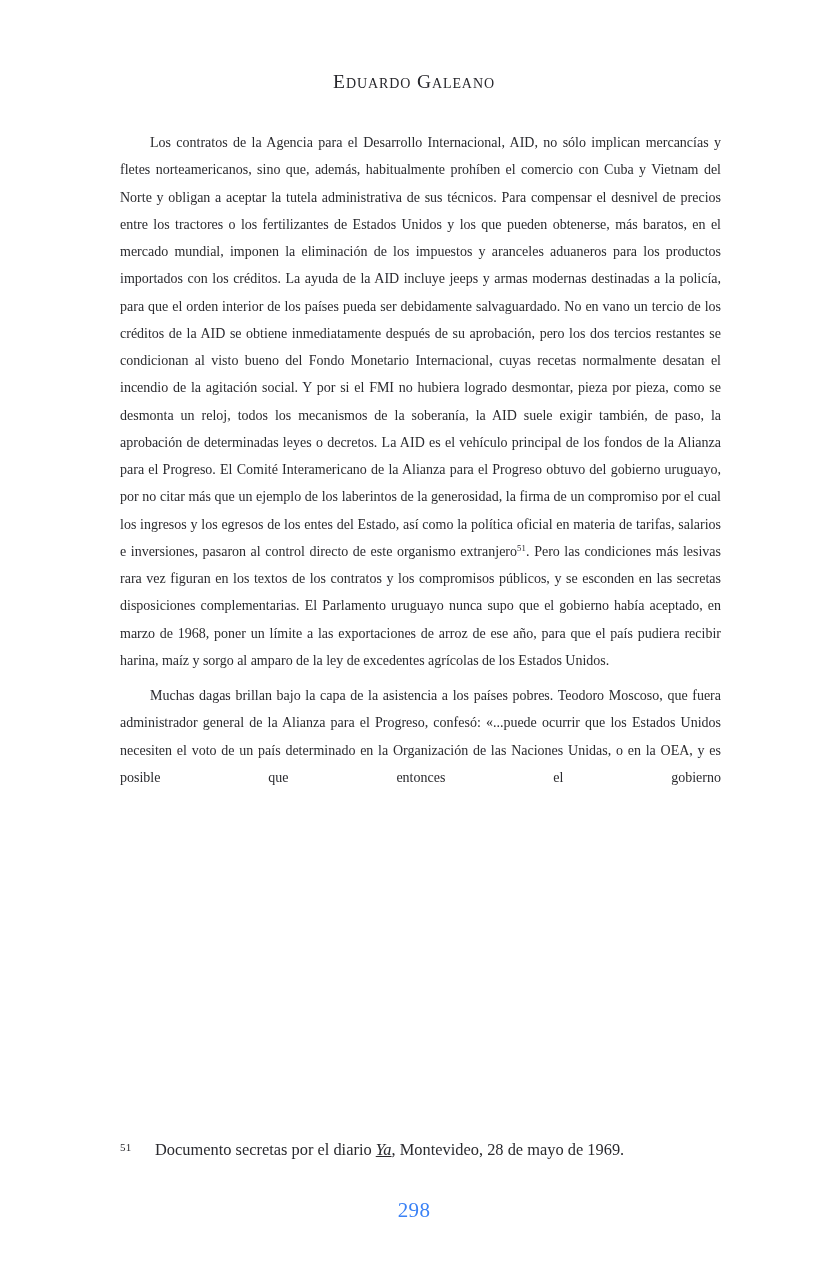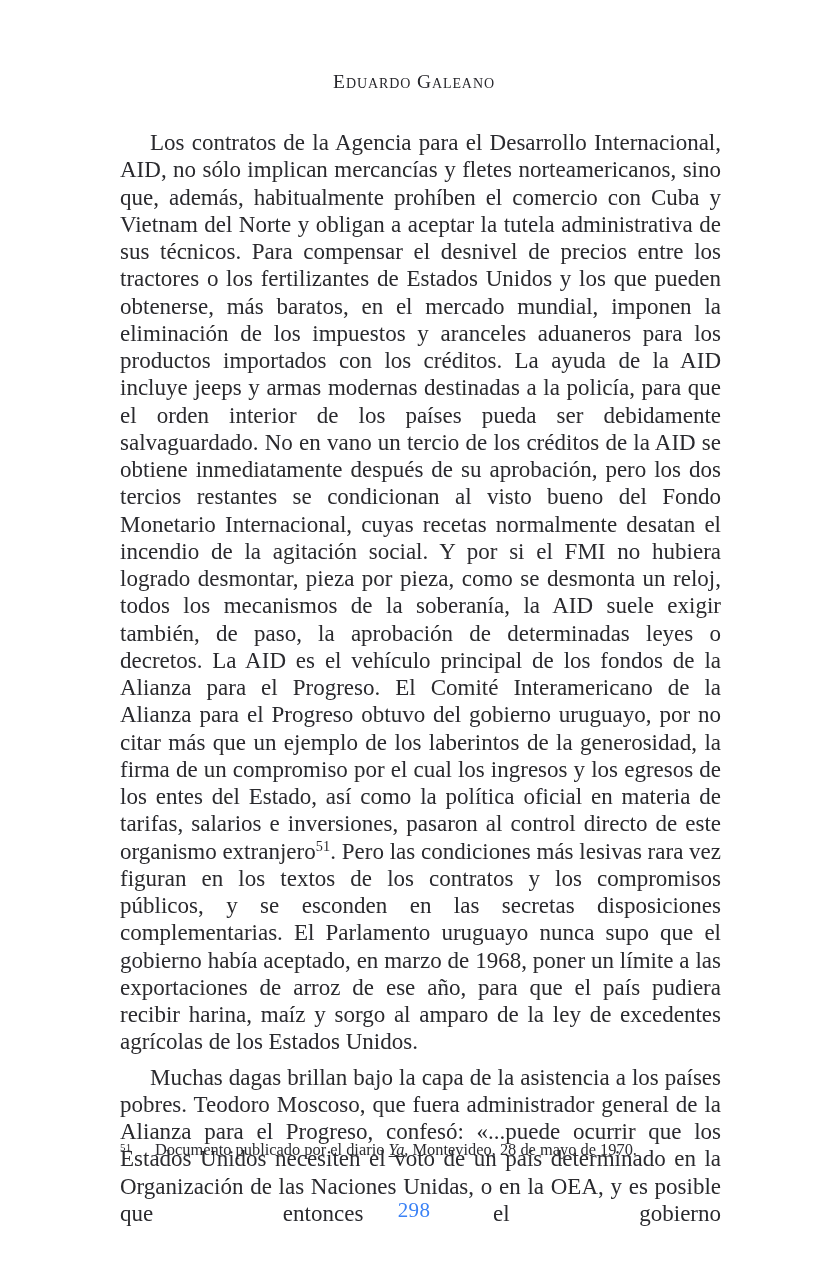--- a/index.html
+++ b/index.html
@@ -41,21 +41,21 @@
   
   .text-column {
     position: absolute;
     left: 120px;
     top: 129px;
     width: 601px;
   }
 
   .body-paragraph {
     margin: 0;
-    font-size: 23px;
+    font-size: 14px;
     line-height: 27.25px;
     text-align: justify;
     text-justify: inter-word;
     text-indent: 30px;
     hyphens: manual;
     color: #2a2a2e;
     word-spacing: -0.1px;
   }
   .body-paragraph + .body-paragraph {
     margin-top: 8px;
@@ -123,19 +123,19 @@
   <div class="text-column">
 
     <p class="body-paragraph"><span>Los contratos de la Agencia para el Desarrollo Internacional, AID, no sólo implican mercancías y fletes norteamericanos, sino que, además, habitualmente prohíben el comercio con Cuba y Vietnam del Norte y obligan a aceptar la tutela administrativa de sus técnicos. Para compensar el desnivel de precios entre los tractores o los fertilizantes de Estados Unidos y los que pueden obtenerse, más baratos, en el mercado mundial, imponen la eliminación de los impuestos y aranceles aduaneros para los productos importados con los créditos. La ayuda de la AID incluye jeeps y armas modernas destinadas a la policía, para que el orden interior de los países pueda ser debidamente salvaguardado. No en vano un tercio de los créditos de la AID se obtiene inmediatamente después de su aprobación, pero los dos tercios restantes se condicionan al visto bueno del Fondo Monetario Internacional, cuyas recetas normalmente desatan el incendio de la agitación social. Y por si el FMI no hubiera logrado desmontar, pieza por pieza, como se desmonta un reloj, todos los mecanismos de la soberanía, la AID suele exigir también, de paso, la aprobación de determinadas leyes o decretos. La AID es el vehículo principal de los fondos de la Alianza para el Progreso. El Comité Interamericano de la Alianza para el Progreso obtuvo del gobierno uruguayo, por no citar más que un ejemplo de los laberintos de la generosidad, la firma de un compromiso por el cual los ingresos y los egresos de los entes del Estado, así como la política oficial en materia de tarifas, salarios e inversiones, pasaron al control directo de este organismo extranjero</span><sup class="fn-ref">51</sup><span>. Pero las condiciones más lesivas rara vez figuran en los textos de los contratos y los compromisos públicos, y se esconden en las secretas disposiciones complementarias. El Parlamento uruguayo nunca supo que el gobierno había aceptado, en marzo de 1968, poner un límite a las exportaciones de arroz de ese año, para que el país pudiera recibir harina, maíz y sorgo al amparo de la ley de excedentes agrícolas de los Estados Unidos.</span></p>
 
     <p class="body-paragraph justify-all"><span>Muchas dagas brillan bajo la capa de la asistencia a los países pobres. Teodoro Moscoso, que fuera administrador general de la Alianza para el Progreso, confesó: «...puede ocurrir que los Estados Unidos necesiten el voto de un país determinado en la Organización de las Naciones Unidas, o en la OEA, y es posible que entonces el gobierno</span></p>
 
   </div>
 
   <div class="footnote-area">
     <div class="footnote">
-      <span class="footnote-marker">51</span><span>Documento publicado por el diario </span><span class="footnote-italic">Ya</span><span>, Montevideo, 28 de mayo de 1970.</span>
+      <span class="footnote-marker">51</span><span>Documento secretas por el diario </span><span class="footnote-italic">Ya</span><span>, Montevideo, 28 de mayo de 1969.</span>
     </div>
   </div>
 
   <div class="folio">298</div>
 
 </div>
 
 </body></html>

